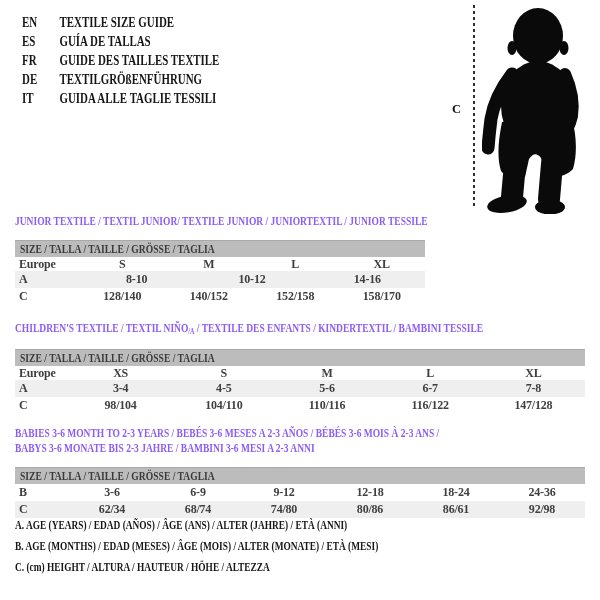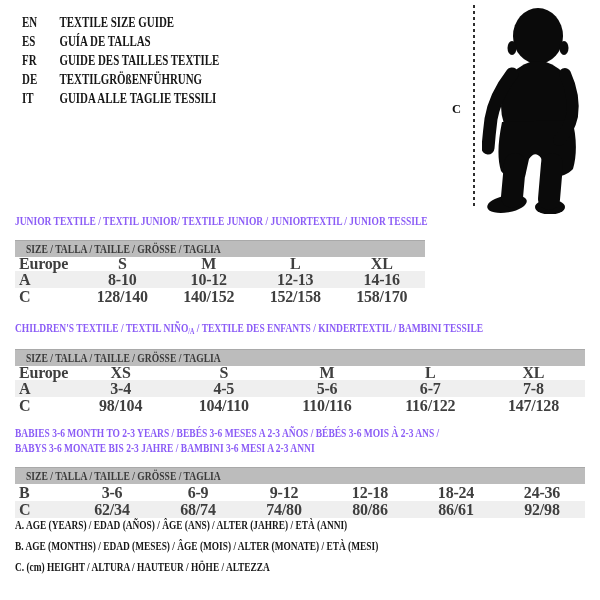--- a/index.html
+++ b/index.html
@@ -22,22 +22,22 @@
     background:repeating-linear-gradient(to bottom,#2e2e2e 0 3px,transparent 3px 6px);}
   .c-label{position:absolute;left:452px;top:102px;font-size:12.5px;color:#111;}
   .baby-svg{position:absolute;left:482px;top:6px;}
 
   
   .sec-title{position:absolute;left:15px;color:#8b5cf6;font-size:12.5px;line-height:15px;}
 
   
   .tbl{position:absolute;left:15px;}
   .t-head{background:#bcbcbc;border-top:1px solid #a9a9a9;box-sizing:border-box;
-    height:17px;line-height:16px;padding-left:11px;font-size:12px;color:#3a3a3a;}
-  .t-row{display:flex;font-size:16px;color:#3f3f3f;letter-spacing:-0.2px;}
+    height:17px;line-height:16px;padding-left:5px;font-size:12px;color:#3a3a3a;}
+  .t-row{display:flex;font-size:12px;color:#3f3f3f;letter-spacing:-0.2px;}
   .h14{height:14px;line-height:14px;}
   .h17{height:17px;line-height:17px;}
   .t-row .lbl{text-align:left;padding-left:4px;white-space:nowrap;}
   .w60{width:60px;} .w50{width:50px;}
   .t-row .val{flex:1;text-align:center;}
   .shade{background:#efefef;}
 
   
   .foot{position:absolute;left:15px;top:515px;}
   .foot-line{display:block;height:21px;line-height:21px;font-size:12px;color:#161616;
@@ -99,21 +99,20 @@
       <span class="lbl w60">Europe</span>
       <span class="val">S</span>
       <span class="val">M</span>
       <span class="val">L</span>
       <span class="val">XL</span>
     </div>
     <div class="t-row h17 shade">
       <span class="lbl w60">A</span>
       <span class="val">8-10</span>
       <span class="val">10-12</span>
-      <span class="val">12-13</span>
       <span class="val">14-16</span>
     </div>
     <div class="t-row h17">
       <span class="lbl w60">C</span>
       <span class="val">128/140</span>
       <span class="val">140/152</span>
       <span class="val">152/158</span>
       <span class="val">158/170</span>
     </div>
   </div>

